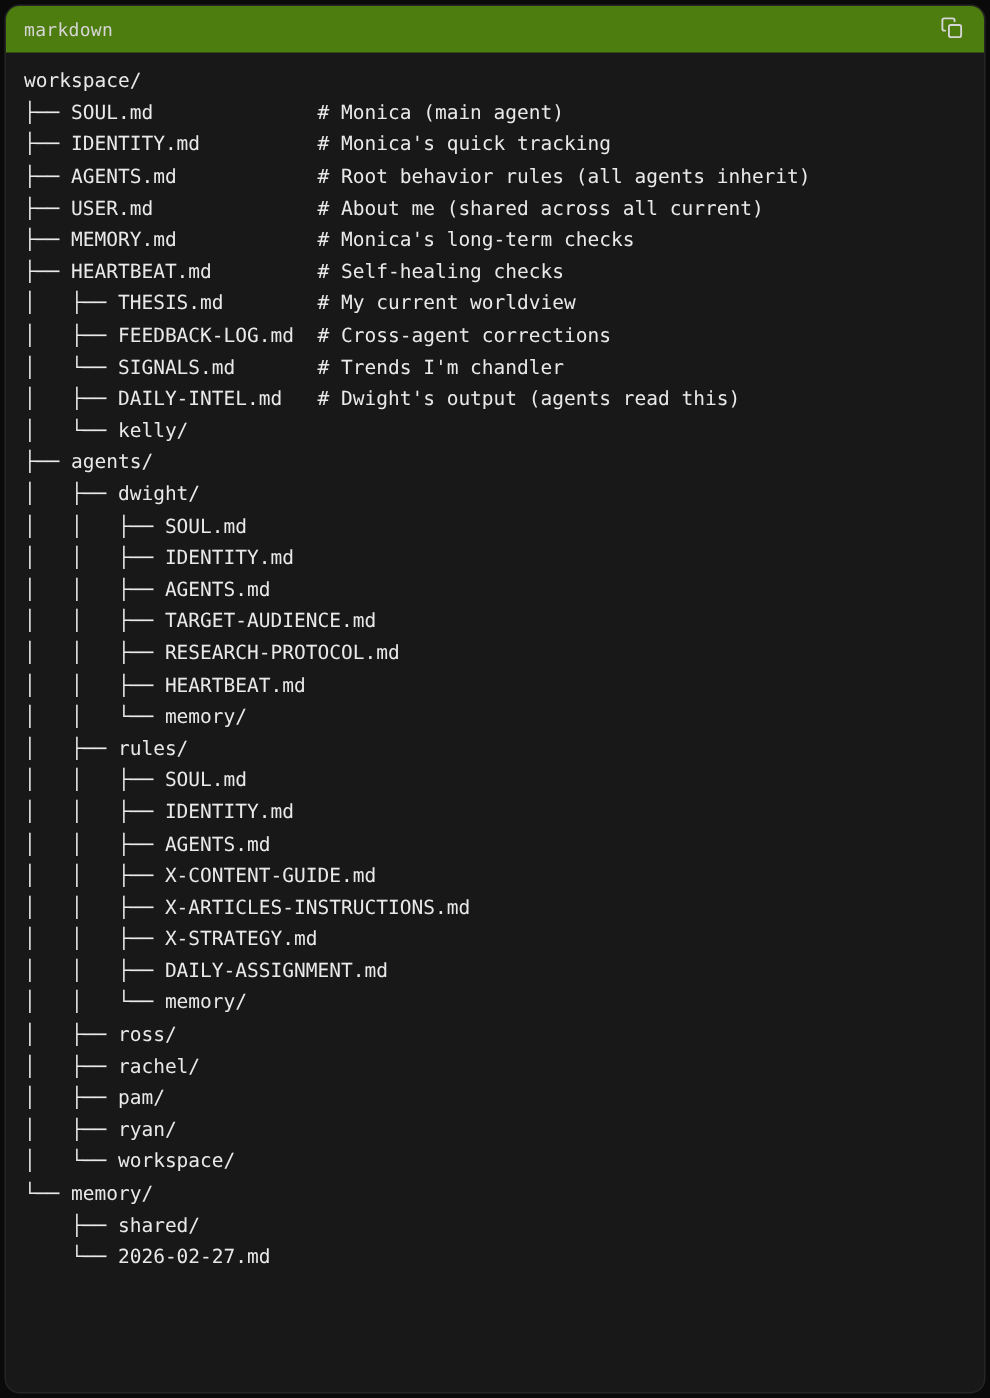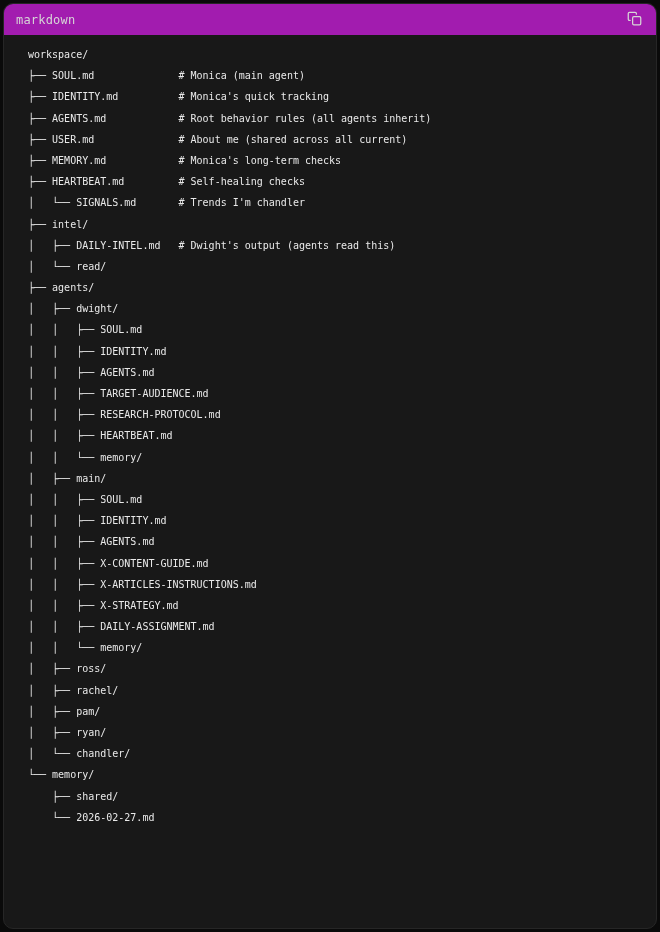--- a/index.html
+++ b/index.html
@@ -12,44 +12,44 @@
   .code-block {
     position: absolute;
     top: 3px; left: 3px; right: 3px; bottom: 3px;
     background: #181818;
     border: 1px solid #262626;
     border-radius: 10px;
     overflow: hidden;
   }
   .code-header {
     height: 31px;
-    background: #a21caf;
+    background: #4d7c0f;
     display: flex;
     align-items: center;
     justify-content: space-between;
     padding: 0 12px;
   }
   .lang-label {
     color: #d6d6d6;
     font-size: 12px;
     letter-spacing: 0.2px;
   }
   .copy-btn {
     background: none;
     border: none;
     color: #d6d6d6;
     cursor: pointer;
     display: flex;
     align-items: center;
     padding: 2px;
   }
   .code-body {
-    padding: 9px 12px 12px 24px;
+    padding: 9px 12px 12px 12px;
     color: #e9e9e9;
-    font-size: 10px;
+    font-size: 13px;
     line-height: 21.2px;
   }
   .code-line {
     white-space: pre;
     height: 21.2px;
   }
 </style>
 </head>
 <body>
 
@@ -66,44 +66,45 @@
     </button>
   </div>
   <div class="code-body">
     <div class="code-line">workspace/</div>
     <div class="code-line">├── SOUL.md              # Monica (main agent)</div>
     <div class="code-line">├── IDENTITY.md          # Monica's quick tracking</div>
     <div class="code-line">├── AGENTS.md            # Root behavior rules (all agents inherit)</div>
     <div class="code-line">├── USER.md              # About me (shared across all current)</div>
     <div class="code-line">├── MEMORY.md            # Monica's long-term checks</div>
     <div class="code-line">├── HEARTBEAT.md         # Self-healing checks</div>
+    <div class="code-line">│   ├── THESIS.md        # My current worldview</div>
+    <div class="code-line">│   ├── FEEDBACK-LOG.md  # Cross-agent corrections</div>
     <div class="code-line">│   └── SIGNALS.md       # Trends I'm chandler</div>
-    <div class="code-line">├── intel/</div>
     <div class="code-line">│   ├── DAILY-INTEL.md   # Dwight's output (agents read this)</div>
-    <div class="code-line">│   └── read/</div>
+    <div class="code-line">│   └── kelly/</div>
     <div class="code-line">├── agents/</div>
     <div class="code-line">│   ├── dwight/</div>
     <div class="code-line">│   │   ├── SOUL.md</div>
     <div class="code-line">│   │   ├── IDENTITY.md</div>
     <div class="code-line">│   │   ├── AGENTS.md</div>
     <div class="code-line">│   │   ├── TARGET-AUDIENCE.md</div>
     <div class="code-line">│   │   ├── RESEARCH-PROTOCOL.md</div>
     <div class="code-line">│   │   ├── HEARTBEAT.md</div>
     <div class="code-line">│   │   └── memory/</div>
-    <div class="code-line">│   ├── main/</div>
+    <div class="code-line">│   ├── rules/</div>
     <div class="code-line">│   │   ├── SOUL.md</div>
     <div class="code-line">│   │   ├── IDENTITY.md</div>
     <div class="code-line">│   │   ├── AGENTS.md</div>
     <div class="code-line">│   │   ├── X-CONTENT-GUIDE.md</div>
     <div class="code-line">│   │   ├── X-ARTICLES-INSTRUCTIONS.md</div>
     <div class="code-line">│   │   ├── X-STRATEGY.md</div>
     <div class="code-line">│   │   ├── DAILY-ASSIGNMENT.md</div>
     <div class="code-line">│   │   └── memory/</div>
     <div class="code-line">│   ├── ross/</div>
     <div class="code-line">│   ├── rachel/</div>
     <div class="code-line">│   ├── pam/</div>
     <div class="code-line">│   ├── ryan/</div>
-    <div class="code-line">│   └── chandler/</div>
+    <div class="code-line">│   └── workspace/</div>
     <div class="code-line">└── memory/</div>
     <div class="code-line">    ├── shared/</div>
     <div class="code-line">    └── 2026-02-27.md</div>
   </div>
 </div>
 
 </body></html>

